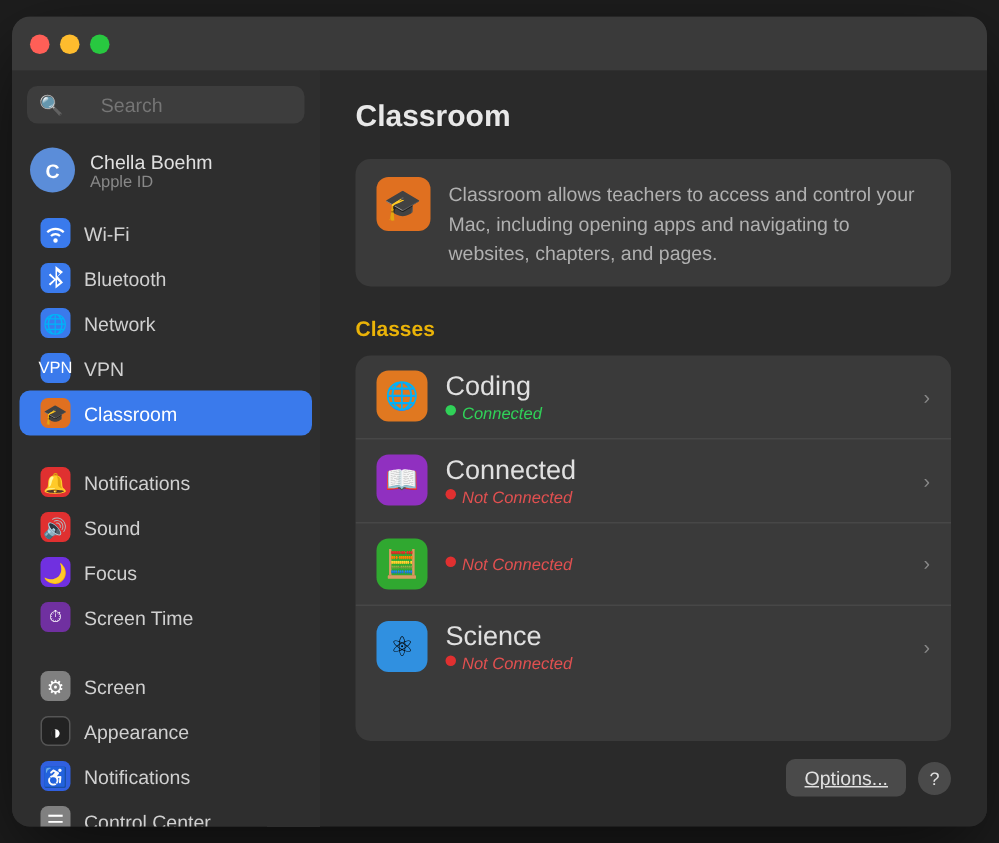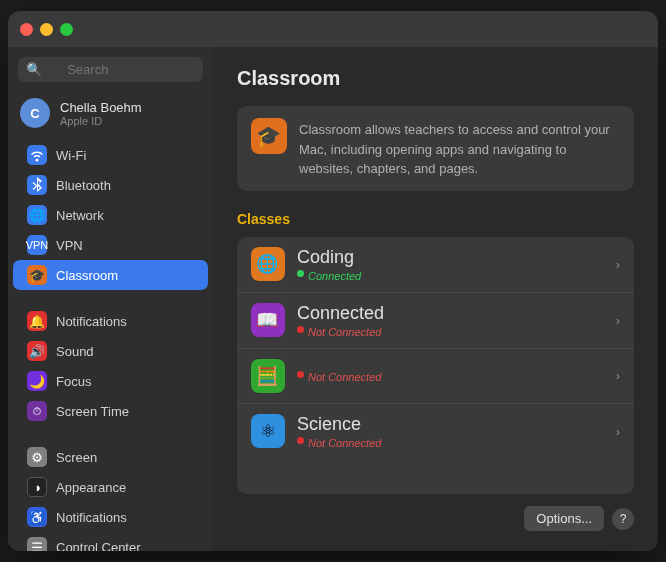--- a/index.html
+++ b/index.html
@@ -253,20 +253,21 @@
       gap: 8px;
     }
     .btn {
       background: #4a4a4a;
       color: #e0e0e0;
       border: none;
       border-radius: 6px;
       padding: 5px 12px;
       font-size: 13px;
       cursor: pointer;
+      text-decoration: underline;
     }
     .btn-help {
       width: 22px;
       height: 22px;
       border-radius: 50%;
       background: #4a4a4a;
       color: #e0e0e0;
       border: none;
       font-size: 12px;
       cursor: pointer;

